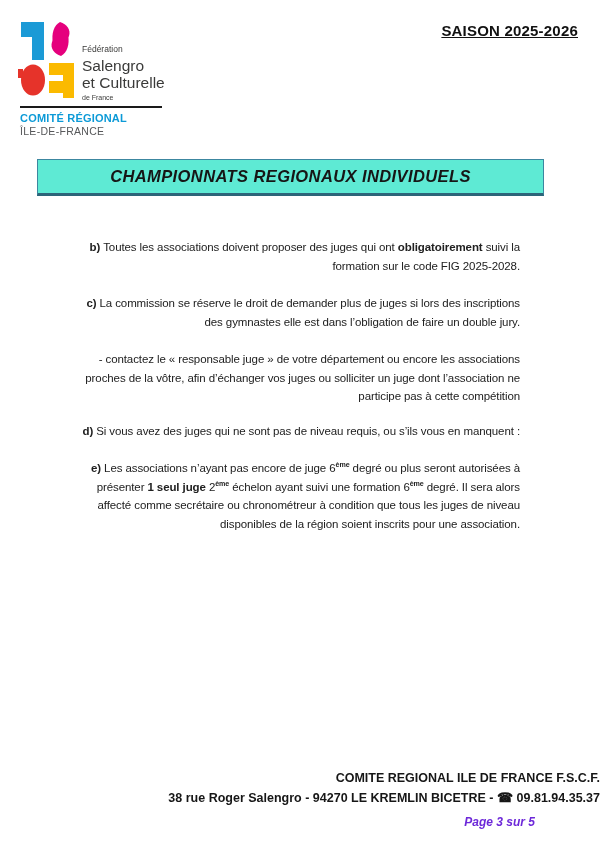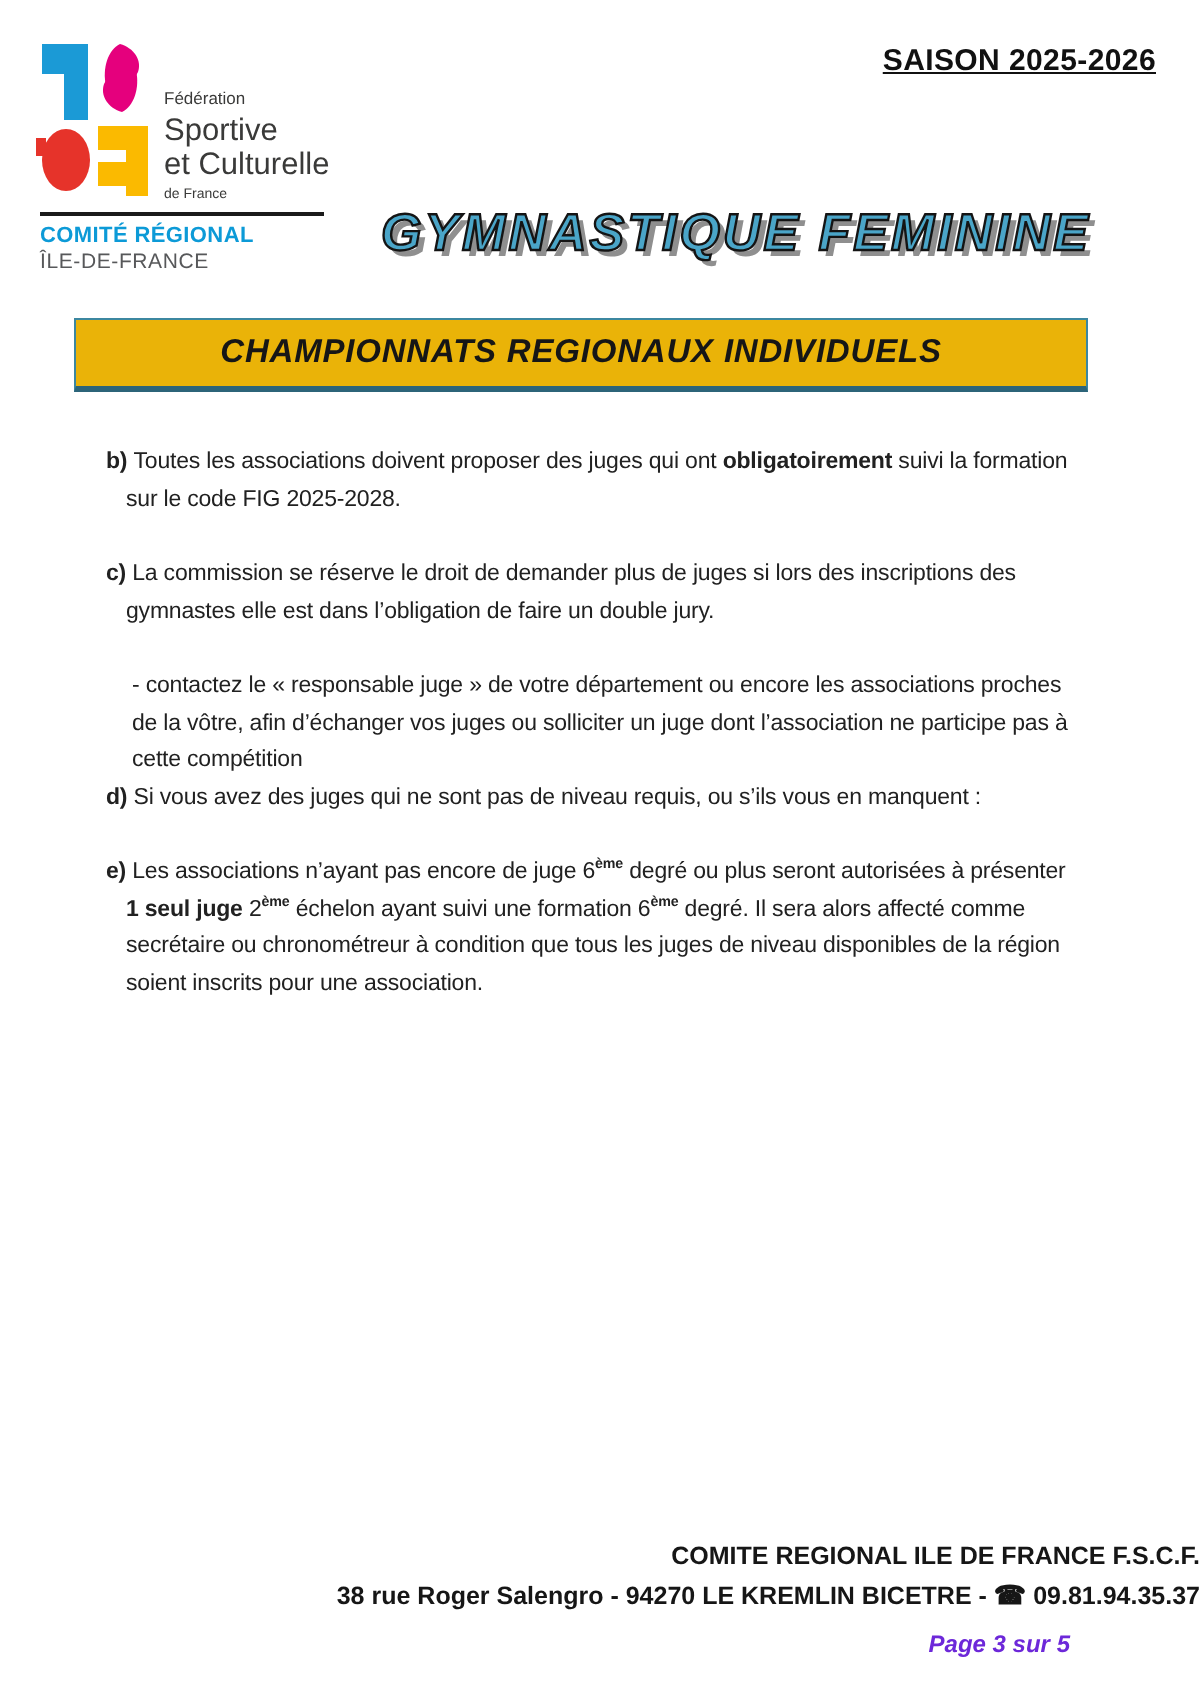--- a/index.html
+++ b/index.html
@@ -43,34 +43,34 @@
     text-align:center;
     font-style:italic;font-weight:bold;font-size:26px;
     letter-spacing:1.5px;
     color:#4aa5c8;
     -webkit-text-stroke:1.2px #141414;
     text-shadow:3px 3px 0 #8f8f8f;
     white-space:nowrap;
   }
   .banner{
     position:absolute;top:159px;left:37px;width:505px;height:33px;
-    background:#eab308;
+    background:#5eead4;
     border:1px solid #3c87a0;
     border-bottom:3px solid #2c6479;
     text-align:center;line-height:33px;
     font-style:italic;font-weight:bold;font-size:16.5px;
     color:#161616;letter-spacing:.4px;
   }
   
   .body-text{
     position:absolute;top:222px;left:53px;width:483px;
     font-size:11.5px;line-height:18.5px;color:#212121;
     letter-spacing:-0.1px;
   }
-  .para{margin:0;}
+  .para{margin:16px;text-align:right;}
   .para.gap{margin-bottom:19px;}
   .ind1{padding-left:10px;text-indent:-10px;}
   .ind2{padding-left:13px;text-indent:0;}
   .plabel{font-weight:bold;}
   .b{font-weight:bold;}
   sup{font-size:.62em;line-height:0;font-weight:bold;}
   
   .footer-block{
     position:absolute;top:768px;left:0;right:0;
     text-align:right;
@@ -94,30 +94,29 @@
     <path d="M3,0 H26 V38 H14 V15 H3 Z" fill="#1b9ad6"></path>
     <path d="M35,21 C33,12 36,3 42,0 C49,2 53,8 51,14 C49,19 42,21 35,21 Z" fill="#e5007d"></path>
     <path d="M50,13 C52,22 49,31 43,34 C36,32 32,26 34,20 C36,15 43,13 50,13 Z" fill="#e5007d"></path>
     <ellipse cx="15" cy="58" rx="12" ry="15.5" fill="#e6332a"></ellipse>
     <rect x="0" y="47" width="5" height="9" fill="#e6332a"></rect>
     <path d="M45,41 H56 V76 H45 Z M31,41 H45 V53 H31 Z M31,59 H45 V71 H31 Z" fill="#fbba00"></path>
   </svg>
 
   <div class="fed-text">
     <div class="fed-small">Fédération</div>
-    <div class="fed-big">Sportive</div>
+    <div class="fed-big">Salengro</div>
     <div class="fed-big">et Culturelle</div>
     <div class="fed-tiny">de France</div>
   </div>
 
   <div class="logo-rule"></div>
   <div class="comite">COMITÉ RÉGIONAL</div>
   <div class="region">ÎLE-DE-FRANCE</div>
 
-  <div class="gym-title">GYMNASTIQUE FEMININE</div>
 
   <div class="banner">CHAMPIONNATS REGIONAUX INDIVIDUELS</div>
 
   <div class="body-text">
       <div class="para ind1 gap"><span class="plabel">b) </span><span>Toutes les associations doivent proposer des juges qui ont </span><span class="b">obligatoirement</span><span> suivi la formation sur le code FIG 2025-2028.</span></div>
       <div class="para ind1 gap"><span class="plabel">c) </span><span>La commission se réserve le droit de demander plus de juges si lors des inscriptions des gymnastes elle est dans l’obligation de faire un double jury.</span></div>
       <div class="para ind2"><span>- contactez le « responsable juge » de votre département ou encore les associations proches de la vôtre, afin d’échanger vos juges ou solliciter un juge dont l’association ne participe pas à cette compétition</span></div>
       <div class="para ind1 gap"><span class="plabel">d) </span><span>Si vous avez des juges qui ne sont pas de niveau requis, ou s’ils vous en manquent :</span></div>
       <div class="para ind1"><span class="plabel">e) </span><span>Les associations n’ayant pas encore de juge 6</span><sup>ème</sup><span> degré ou plus seront autorisées à présenter </span><span class="b">1 seul juge</span><span> 2</span><sup>ème</sup><span> échelon ayant suivi une formation 6</span><sup>ème</sup><span> degré. Il sera alors affecté comme secrétaire ou chronométreur à condition que tous les juges de niveau disponibles de la région soient inscrits pour une association.</span></div>
     </div>

